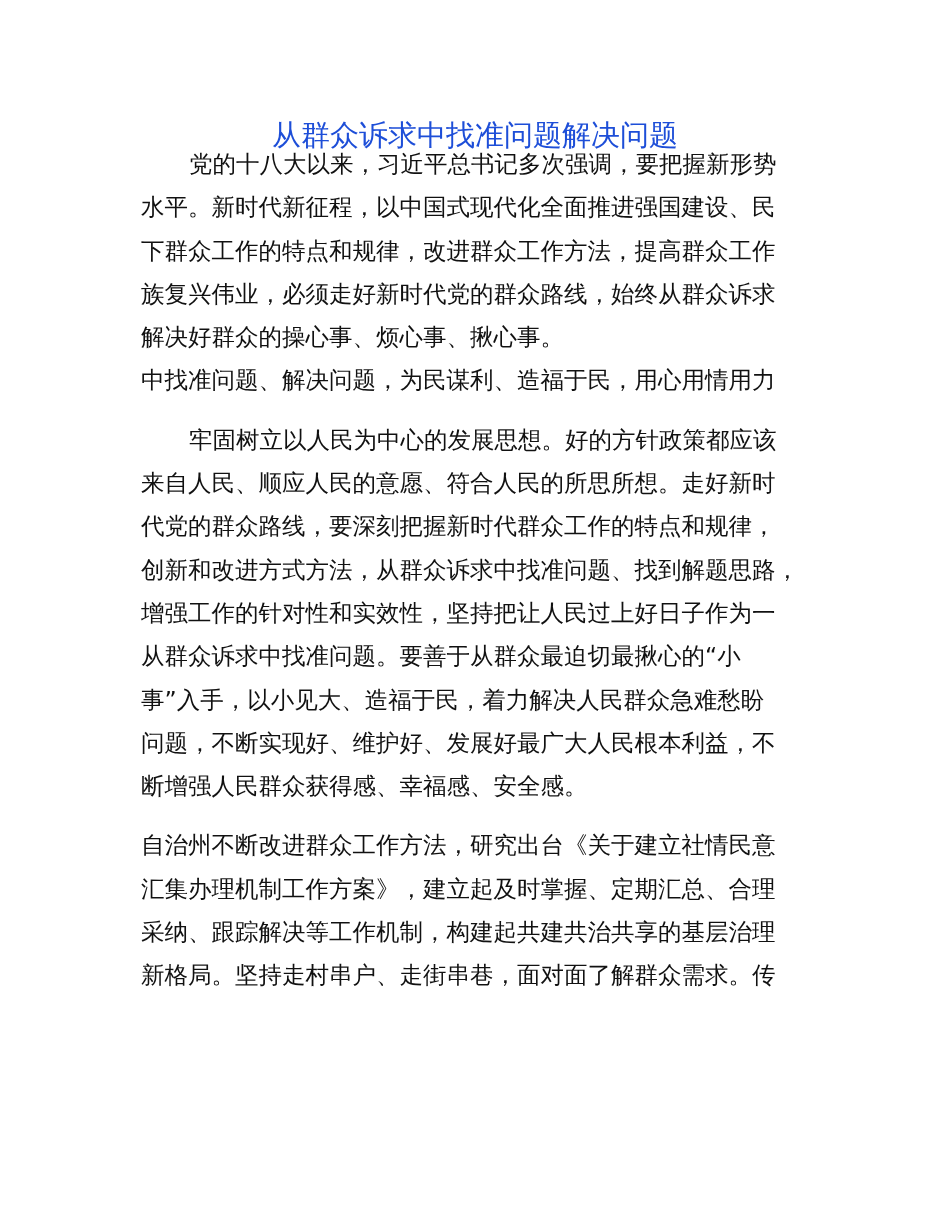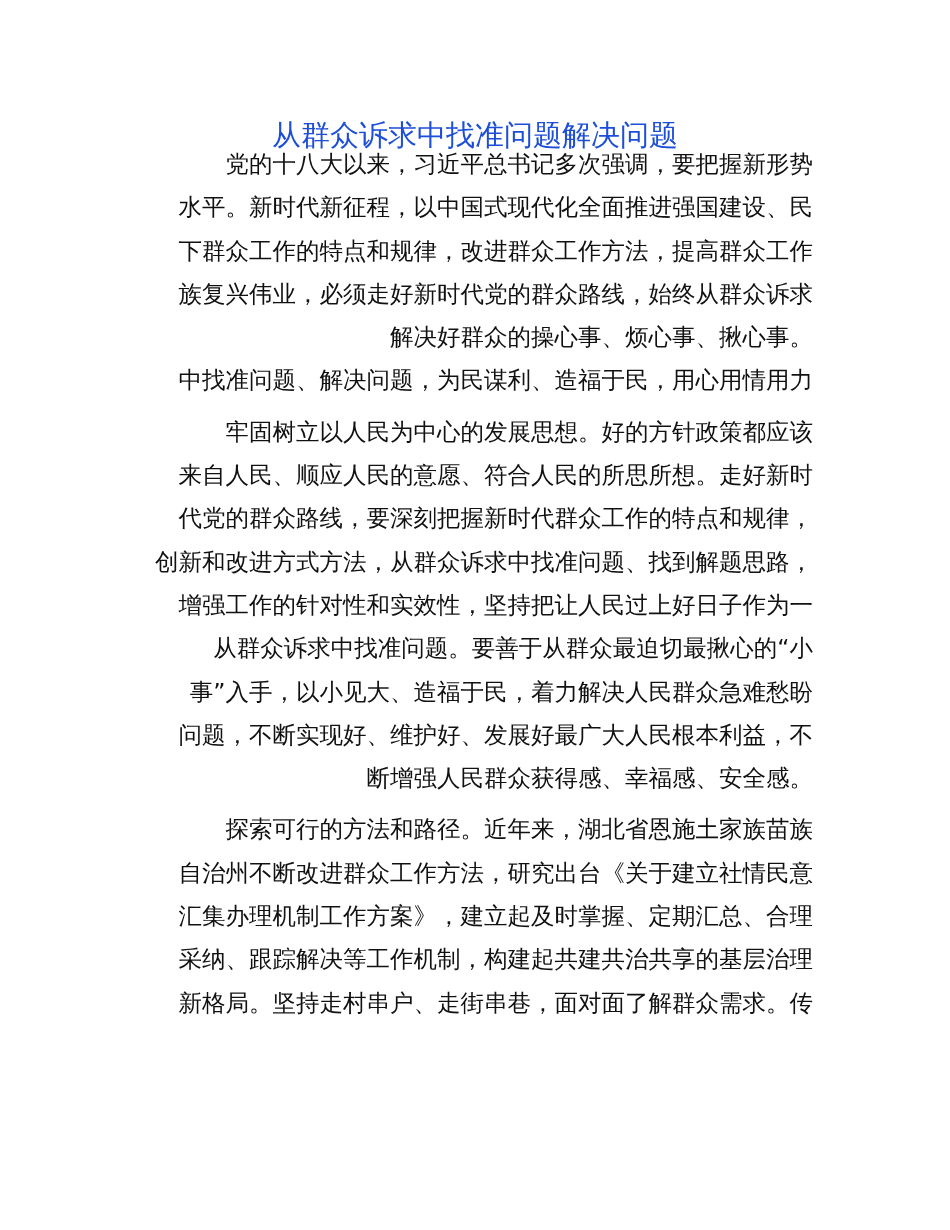--- a/index.html
+++ b/index.html
@@ -11,22 +11,22 @@
     position: absolute; left: 0; top: 113px; width: 950px; text-align: center;
     font-family: "DejaVu Sans", sans-serif; font-size: 29px; color: #1d4ed8;
     line-height: 44px; letter-spacing: 0px;
   }
   .body {
     position: absolute; left: 141px; top: 143px; width: 672px;
     font-family: "DejaVu Sans", sans-serif; font-size: 23.5px; color: #111;
     line-height: 43.3px;
   }
   .para { margin: 0; padding: 0; text-indent: 0; }
-  .para + .para { margin-top: 8px; }
-  .line { display: block; white-space: nowrap; height: 43.3px; text-align: right; }
+  .para + .para { margin-top: 16px; }
+  .line { display: block; white-space: nowrap; height: 43.3px; }
   .line.indent { padding-left: 48px; }
 </style>
 </head>
 <body>
 
 <div class="page">
   <div class="title">从群众诉求中找准问题解决问题</div>
 
   <div class="body">
     <div class="para">
@@ -42,20 +42,19 @@
       <span class="line">来自人民、顺应人民的意愿、符合人民的所思所想。走好新时</span>
       <span class="line">代党的群众路线，要深刻把握新时代群众工作的特点和规律，</span>
       <span class="line">创新和改进方式方法，从群众诉求中找准问题、找到解题思路，</span>
       <span class="line">增强工作的针对性和实效性，坚持把让人民过上好日子作为一</span>
       <span class="line">从群众诉求中找准问题。要善于从群众最迫切最揪心的“小</span>
       <span class="line">事”入手，以小见大、造福于民，着力解决人民群众急难愁盼</span>
       <span class="line">问题，不断实现好、维护好、发展好最广大人民根本利益，不</span>
       <span class="line">断增强人民群众获得感、幸福感、安全感。</span>
     </div>
     <div class="para">
-      <span class="line indent">探索可行的方法和路径。近年来，湖北省恩施土家族苗族</span>
       <span class="line">自治州不断改进群众工作方法，研究出台《关于建立社情民意</span>
       <span class="line">汇集办理机制工作方案》，建立起及时掌握、定期汇总、合理</span>
       <span class="line">采纳、跟踪解决等工作机制，构建起共建共治共享的基层治理</span>
       <span class="line">新格局。坚持走村串户、走街串巷，面对面了解群众需求。传</span>
     </div>
   </div>
 </div>
 
 </body></html>

